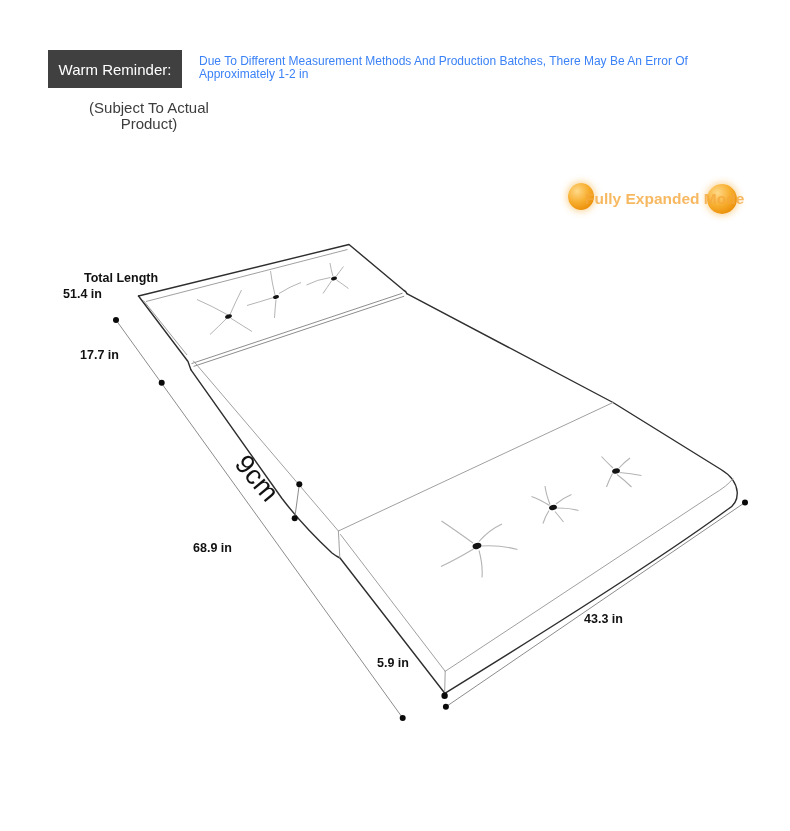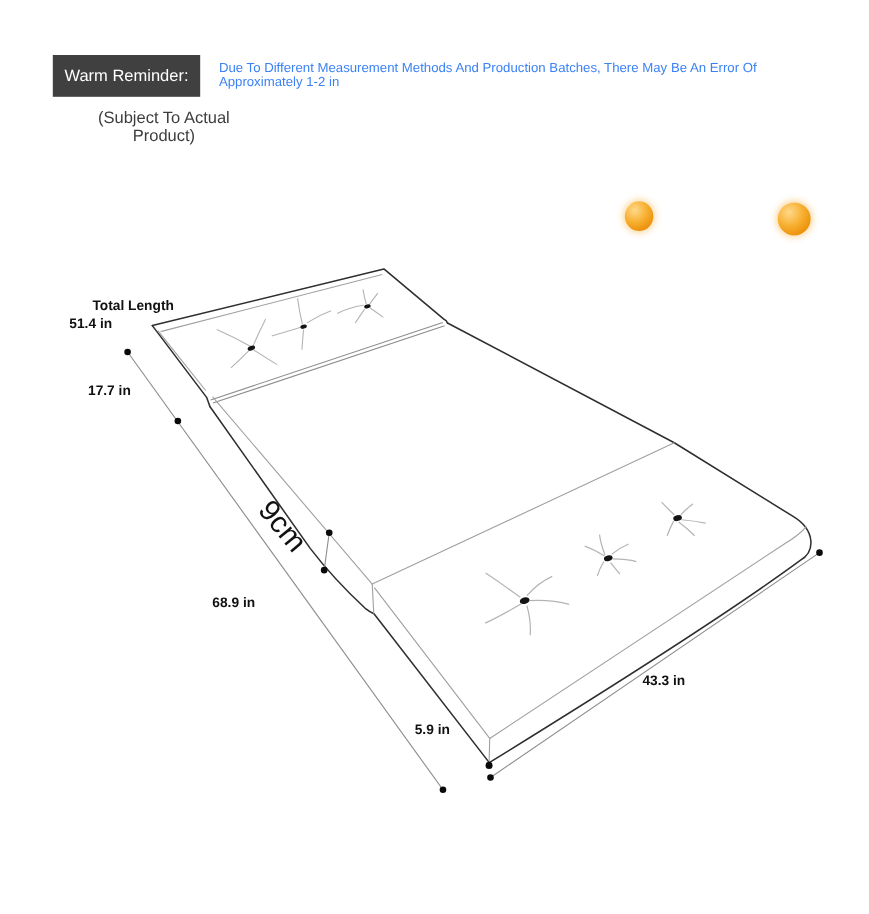--- a/index.html
+++ b/index.html
@@ -43,20 +43,21 @@
     <span>Warm Reminder:</span>
   </div>
   <div class="abs reminder-text">
     <span>Due To Different Measurement Methods And Production Batches, There May Be An Error Of</span>
     <span>Approximately 1-2 in</span>
   </div>
   <div class="abs subject-note">(Subject To Actual Product)</div>
 
   <div class="abs ball ball-left"></div>
   <div class="abs ball ball-right"></div>
+  <div class="abs badge-label">Fully Expanded Mode</div>
 
   <svg width="790" height="831" viewBox="0 0 790 831">
 
     <g fill="none" stroke="#2e2e2e" stroke-width="1.4" stroke-linecap="round" stroke-linejoin="round">
       <path d="M138.5,296 L349,244.5 L404,290.5 Q406,291.3 406.8,293.6"></path>
       <path d="M138.5,296 L188,361.5 L190.8,369.6"></path>
     </g>
     <g fill="none" stroke="#a0a0a0" stroke-width="1">
       <path d="M146,301.5 L347.5,249.5"></path>
       <path d="M143.5,300.5 L187,355"></path>

